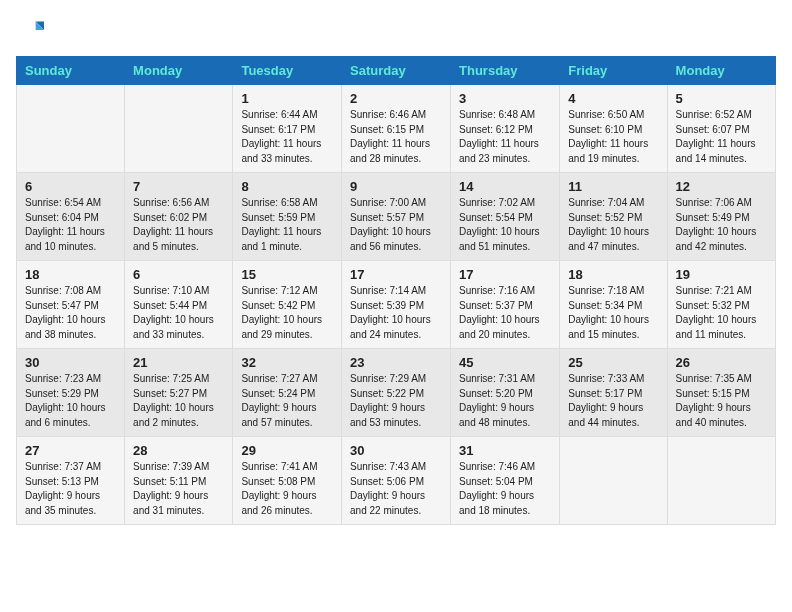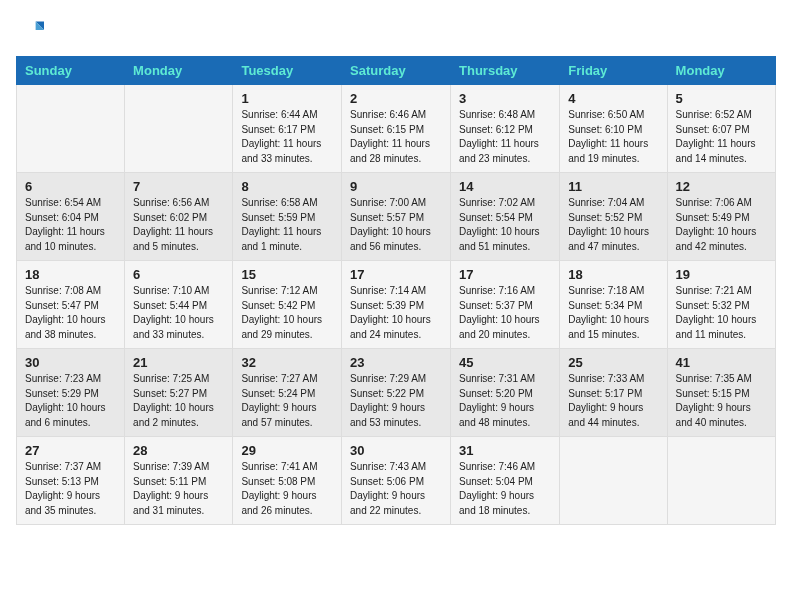--- a/index.html
+++ b/index.html
@@ -224,21 +224,21 @@
         </td>
         <td>
           <span class="day-num">45</span>
           <div class="day-info">Sunrise: 7:31 AM<br>Sunset: 5:20 PM<br>Daylight: 9 hours<br>and 48 minutes.</div>
         </td>
         <td>
           <span class="day-num">25</span>
           <div class="day-info">Sunrise: 7:33 AM<br>Sunset: 5:17 PM<br>Daylight: 9 hours<br>and 44 minutes.</div>
         </td>
         <td>
-          <span class="day-num">41</span>
+          <span class="day-num">26</span>
           <div class="day-info">Sunrise: 7:35 AM<br>Sunset: 5:15 PM<br>Daylight: 9 hours<br>and 40 minutes.</div>
         </td>
       </tr>
       <tr>
         <td>
           <span class="day-num">27</span>
           <div class="day-info">Sunrise: 7:37 AM<br>Sunset: 5:13 PM<br>Daylight: 9 hours<br>and 35 minutes.</div>
         </td>
         <td>
           <span class="day-num">28</span>

